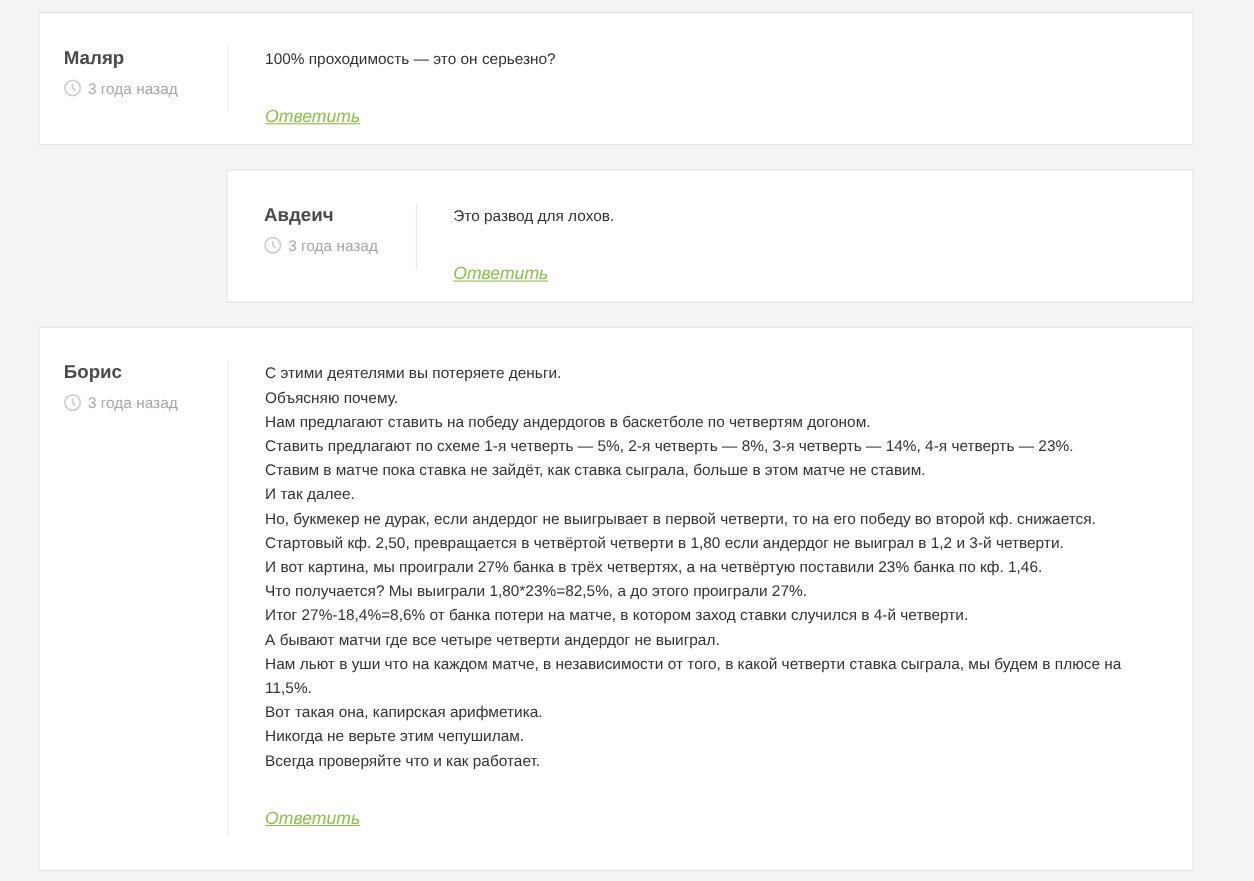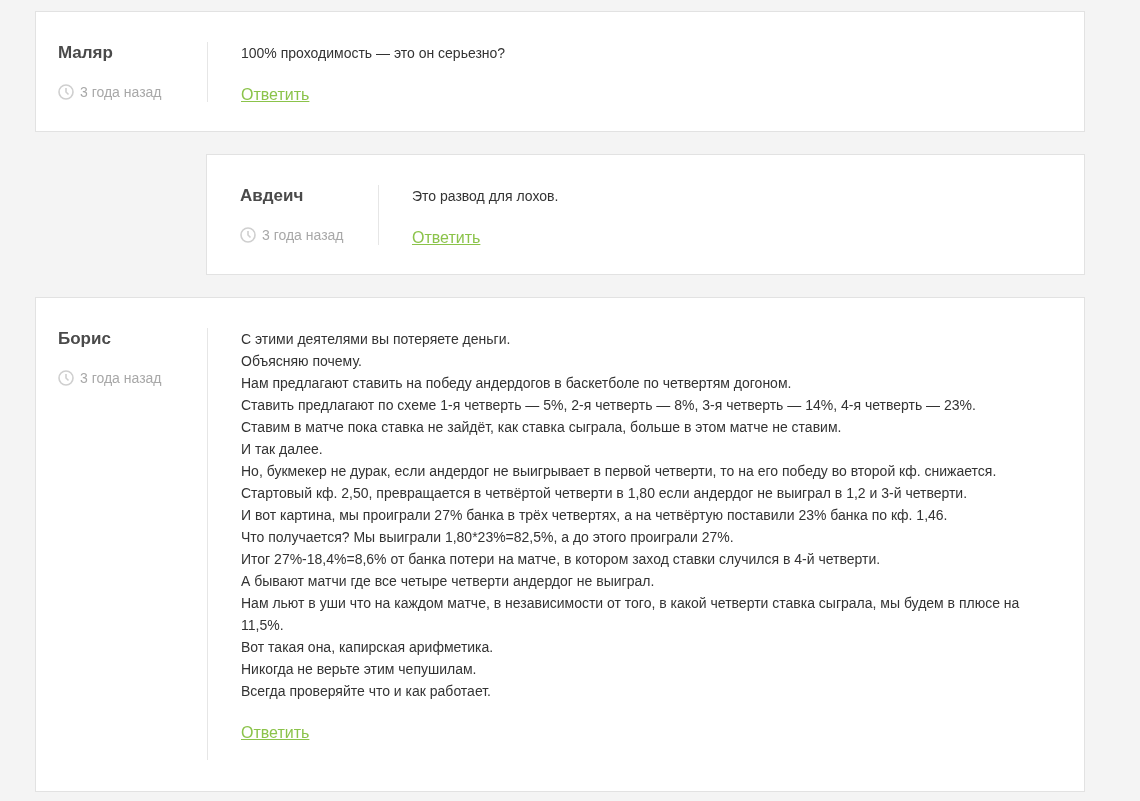--- a/index.html
+++ b/index.html
@@ -18,40 +18,41 @@
   }
   .meta {
     position: absolute;
     top: 30px;
   }
   .author {
     font-size: 17px; font-weight: bold; color: #4a4a4a;
     line-height: 22px; margin: 0;
   }
   .time {
-    margin-top: 20px;
+    margin-top: 8px;
     display: flex; align-items: center;
     color: #a8a8a8; font-size: 14px;
   }
   .clock {
     width: 16px; height: 16px; margin-right: 6px;
     display: inline-block;
   }
   .divider {
     position: absolute; top: 30px; width: 1px; background: #e6e6e6;
   }
   .body {
     position: absolute; top: 30px;
     color: #333333; font-size: 14px; line-height: 22px;
   }
   .body p { margin: 0; }
   .reply {
-    display: inline-block; margin-top: 20px;
+    display: inline-block; margin-top: 32px;
     color: #8bc34a; font-size: 16px; text-decoration: underline;
     cursor: pointer;
+    font-style: italic;
   }
 </style>
 </head>
 <body>
 
 <div class="card" style="left:35px; top:11px; width:1050px; height:121px;">
   <div class="meta" style="left:22px;">
     <div class="author">Маляр</div>
     <div class="time">
       <svg class="clock" viewBox="0 0 16 16">

